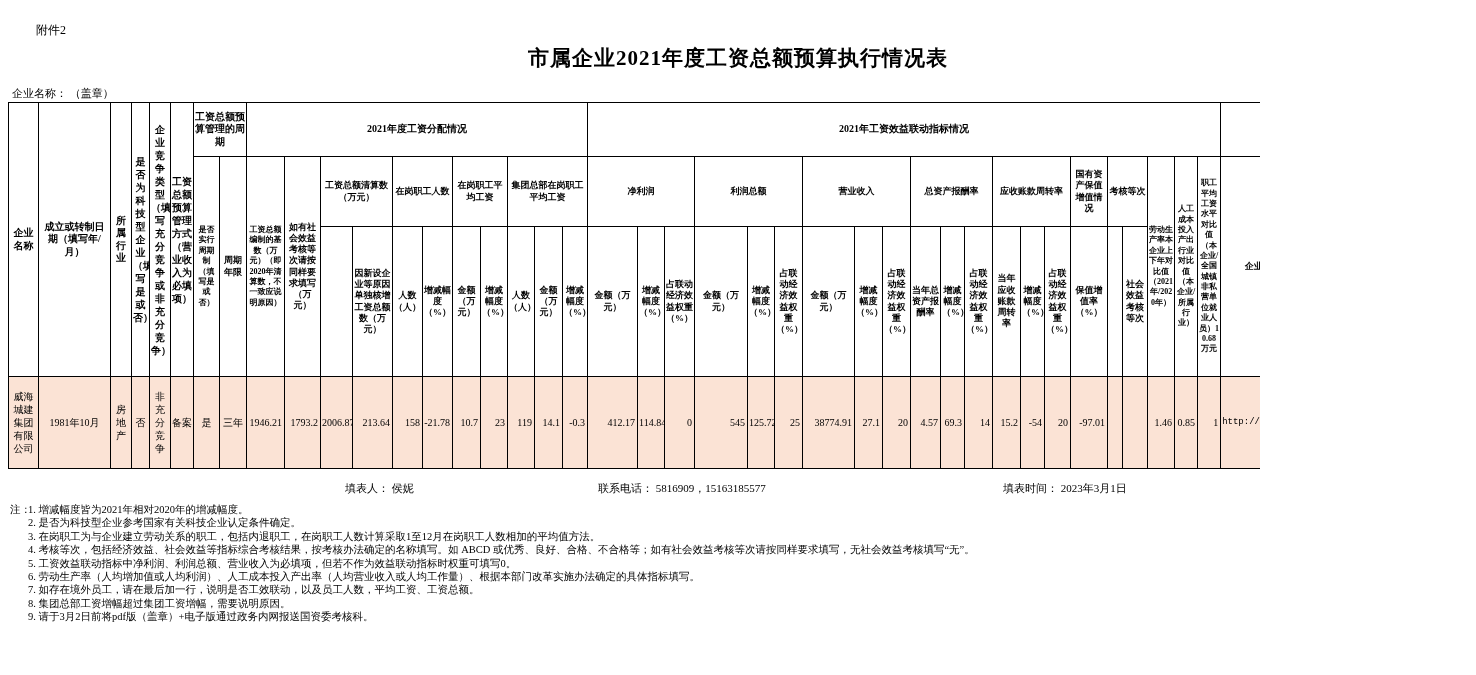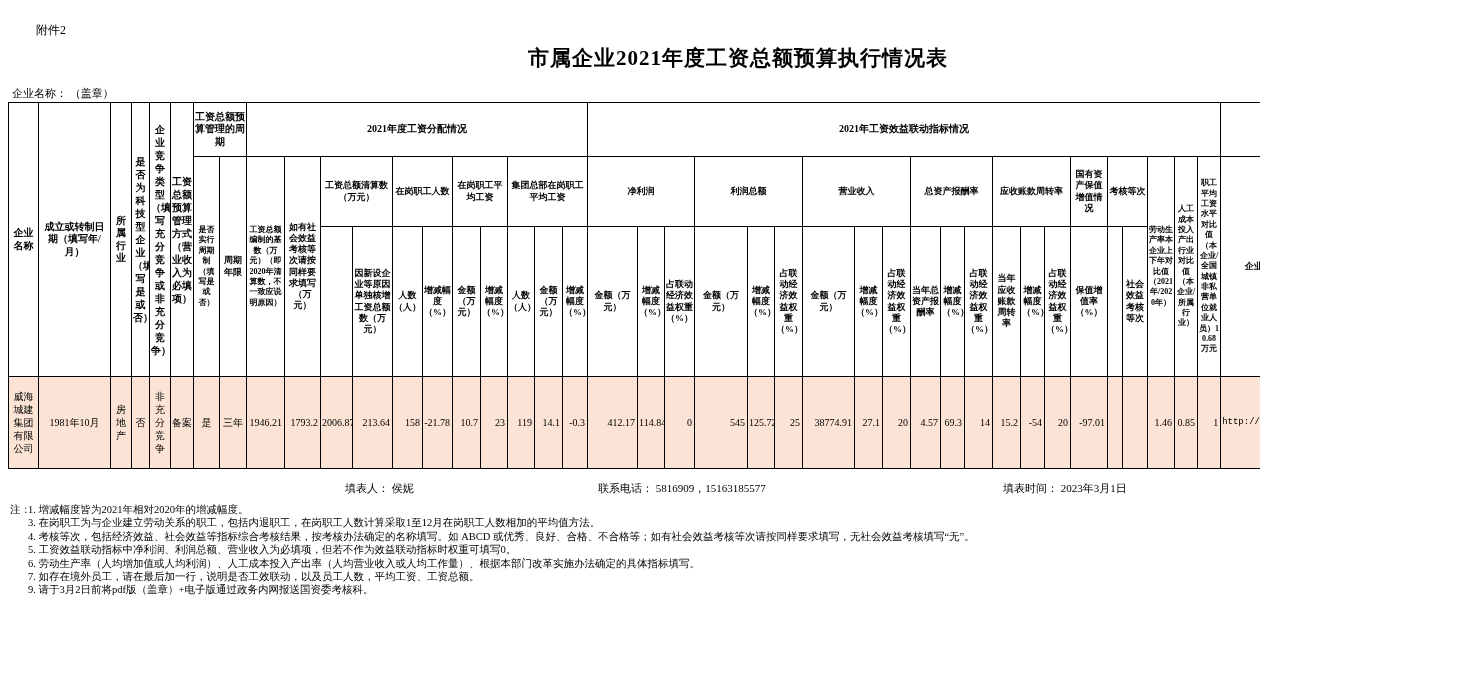--- a/index.html
+++ b/index.html
@@ -209,20 +209,22 @@
 
   <div class="form-footer">
     <span class="fp">填表人： 侯妮</span>
     <span class="ft">联系电话： 5816909，15163185577</span>
     <span class="fd">填表时间： 2023年3月1日</span>
   </div>
 
   <div class="notes">
     <span class="prefix">注：</span>
     <div class="note-item">1. 增减幅度皆为2021年相对2020年的增减幅度。</div>
+    <div class="note-item">2. 是否为科技型企业参考国家有关科技企业认定条件确定。</div>
     <div class="note-item">3. 在岗职工为与企业建立劳动关系的职工，包括内退职工，在岗职工人数计算采取1至12月在岗职工人数相加的平均值方法。</div>
     <div class="note-item">4. 考核等次，包括经济效益、社会效益等指标综合考核结果，按考核办法确定的名称填写。如 ABCD 或优秀、良好、合格、不合格等；如有社会效益考核等次请按同样要求填写，无社会效益考核填写“无”。</div>
     <div class="note-item">5. 工资效益联动指标中净利润、利润总额、营业收入为必填项，但若不作为效益联动指标时权重可填写0。</div>
     <div class="note-item">6. 劳动生产率（人均增加值或人均利润）、人工成本投入产出率（人均营业收入或人均工作量）、根据本部门改革实施办法确定的具体指标填写。</div>
     <div class="note-item">7. 如存在境外员工，请在最后加一行，说明是否工效联动，以及员工人数，平均工资、工资总额。</div>
+    <div class="note-item">8. 集团总部工资增幅超过集团工资增幅，需要说明原因。</div>
     <div class="note-item">9. 请于3月2日前将pdf版（盖章）+电子版通过政务内网报送国资委考核科。</div>
   </div>
 </div>
 
 </body></html>

